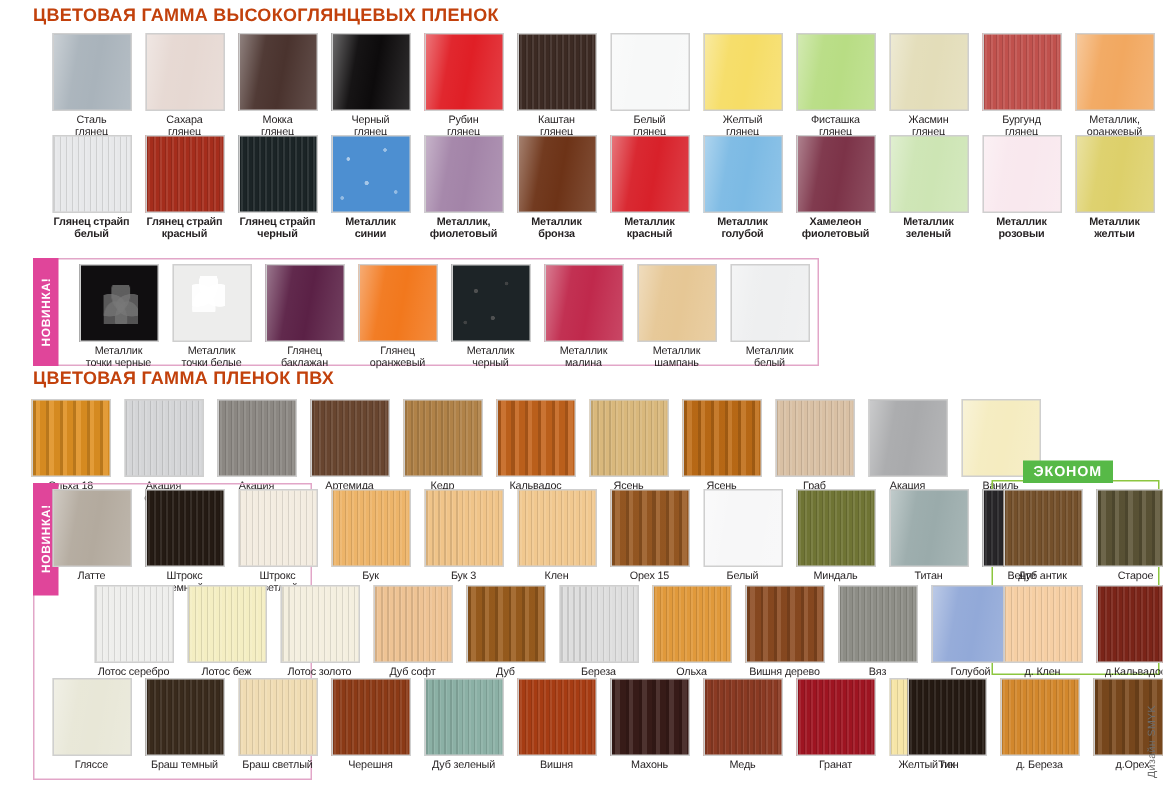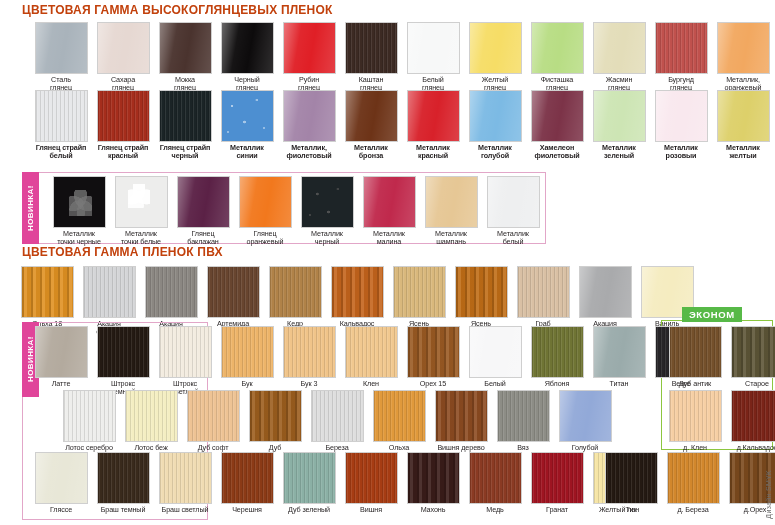--- a/index.html
+++ b/index.html
@@ -421,40 +421,44 @@
       <div class="cell">
         <div class="sw grain2" title="Орех 15" style="background: rgb(154, 90, 35);"></div>
         <div class="lbl">Орех 15</div>
       </div>
       <div class="cell">
         <div class="sw glossy" title="Белый" style="background: rgb(247, 247, 248);"></div>
         <div class="lbl">Белый</div>
       </div>
       <div class="cell">
         <div class="sw grain" title="Миндаль" style="background: rgb(111, 116, 52);"></div>
-        <div class="lbl">Яблоня</div>
+        <div class="lbl">Миндаль</div>
       </div>
       <div class="cell">
         <div class="sw glossy" title="Титан" style="background: rgb(154, 171, 171);"></div>
         <div class="lbl">Титан</div>
       </div>
       <div class="cell">
         <div class="sw grain" title="Венге" style="background: rgb(39, 37, 40);"></div>
         <div class="lbl">Венге</div>
       </div>
     </div>
 
   <div class="row" id="pvc-row-3" style="left:30px;top:390px;margin-left:28px;">
       <div class="cell">
         <div class="sw grain" title="Лотос серебро" style="background: rgb(238, 238, 236);"></div>
         <div class="lbl">Лотос серебро</div>
       </div>
       <div class="cell">
         <div class="sw grain" title="Лотос беж" style="background: rgb(244, 238, 194);"></div>
         <div class="lbl">Лотос беж</div>
+      </div>
+      <div class="cell">
+        <div class="sw grain" title="Лотос золото" style="background: rgb(244, 239, 223);"></div>
+        <div class="lbl">Лотос золото</div>
       </div>
       <div class="cell">
         <div class="sw grain" title="Дуб софт" style="background: rgb(238, 195, 148);"></div>
         <div class="lbl">Дуб софт</div>
       </div>
       <div class="cell">
         <div class="sw grain2" title="Дуб" style="background: rgb(156, 94, 30);"></div>
         <div class="lbl">Дуб</div>
       </div>
       <div class="cell">

